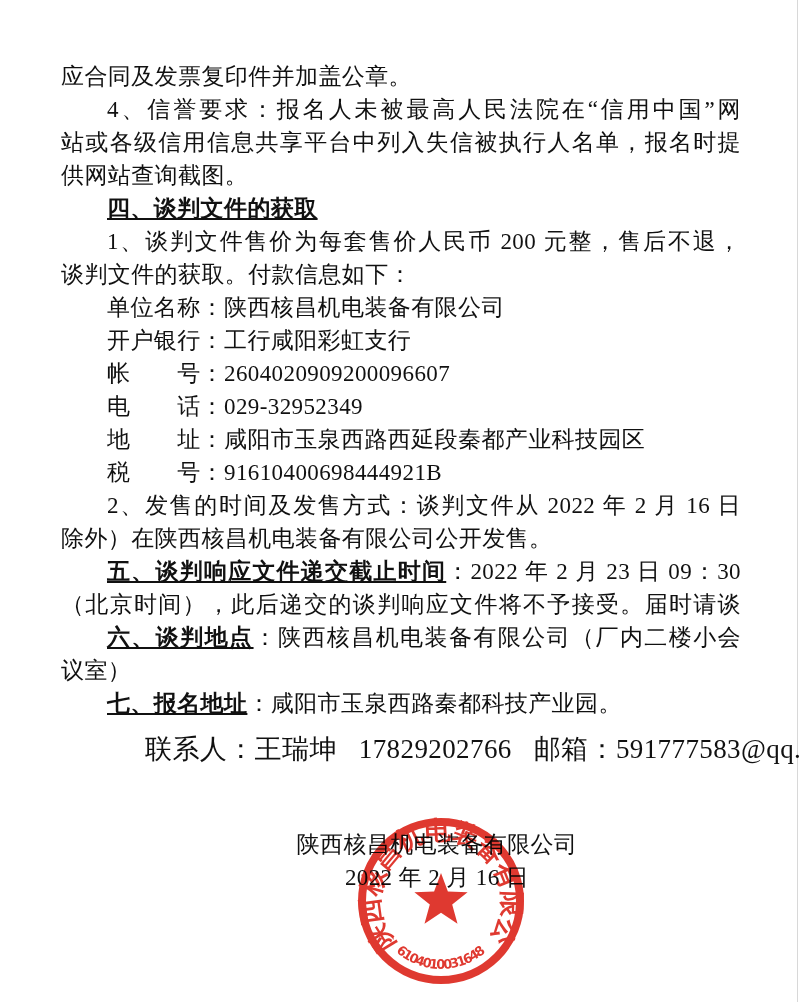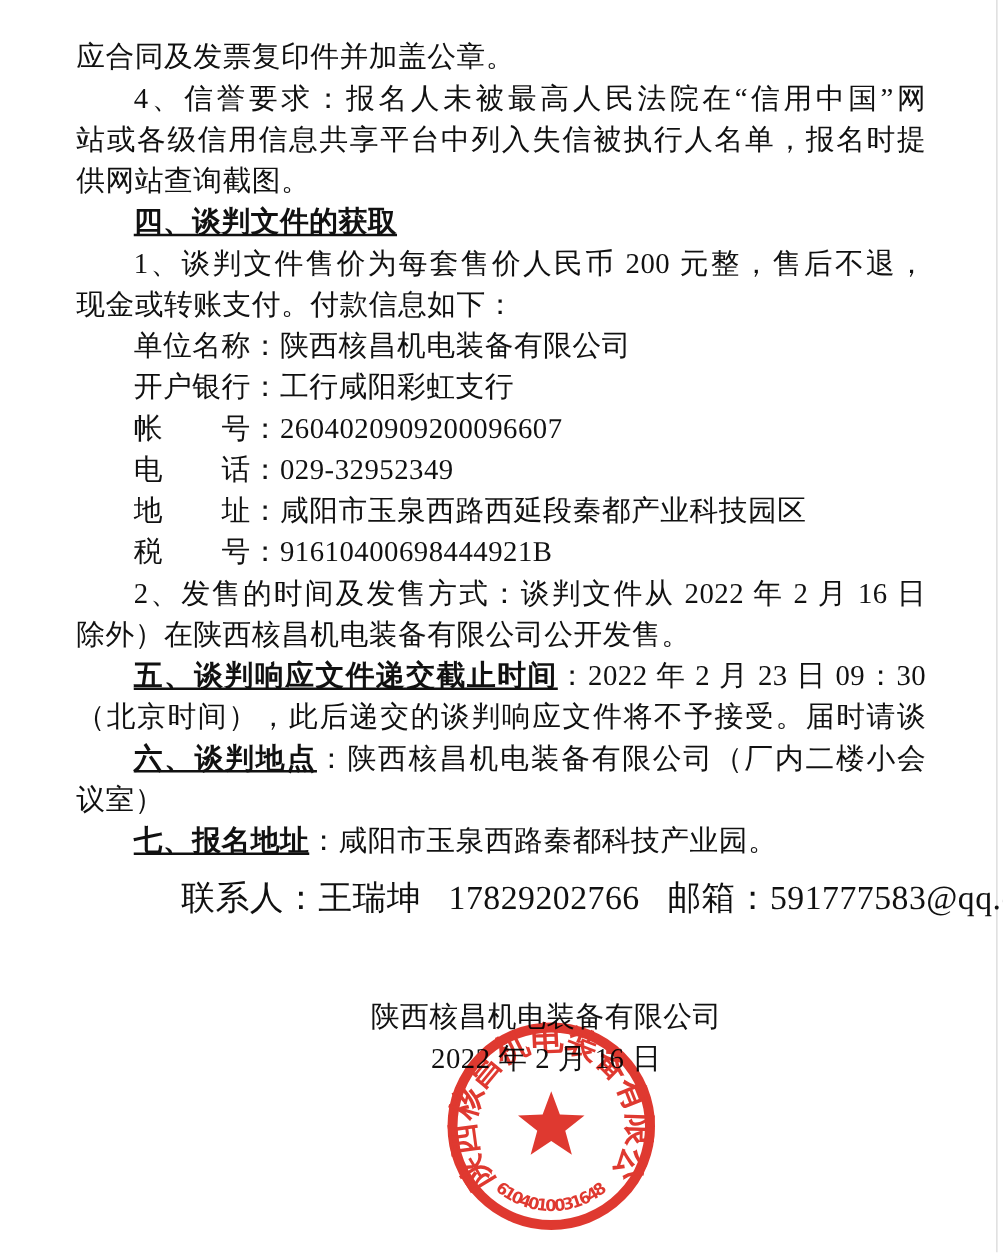--- a/index.html
+++ b/index.html
@@ -12,21 +12,21 @@
     overflow: hidden;
   }
   .page-edge {
     position: absolute;
     top: 0; right: 4px;
     width: 1px; height: 1002px;
     background: #d8d8d8;
   }
   .doc {
     position: absolute;
-    left: 61px; top: 29px;
+    left: 61px; top: 60px;
     width: 680px;
     font-size: 23px;
     line-height: 33px;
     letter-spacing: 0.4px;
   }
   .line { white-space: nowrap; }
   .line.indent { text-indent: 46px; }
   .line.justify {
     white-space: normal;
     text-align: justify;
@@ -68,21 +68,21 @@
 <div class="page-edge"></div>
 
 <div class="doc">
   <div id="lines-container">
       <div class="line"><span>应合同及发票复印件并加盖公章。</span></div>
       <div class="line indent justify"><span>4、信誉要求：报名人未被最高人民法院在“信用中国”网</span></div>
       <div class="line justify"><span>站或各级信用信息共享平台中列入失信被执行人名单，报名时提</span></div>
       <div class="line"><span>供网站查询截图。</span></div>
       <div class="line indent"><span class="bold">四、谈判文件的获取</span></div>
       <div class="line indent justify"><span>1、谈判文件售价为每套售价人民币 200 元整，售后不退，</span></div>
-      <div class="line"><span>现金或转账支付。付款信息如下：</span></div>
+      <div class="line"><span>谈判文件的获取。付款信息如下：</span></div>
       <div class="line indent"><span>单位名称：陕西核昌机电装备有限公司</span></div>
       <div class="line indent"><span>开户银行：工行咸阳彩虹支行</span></div>
       <div class="line indent"><span>帐　　号：2604020909200096607</span></div>
       <div class="line indent"><span>电　　话：029-32952349</span></div>
       <div class="line indent"><span>地　　址：咸阳市玉泉西路西延段秦都产业科技园区</span></div>
       <div class="line indent"><span>税　　号：91610400698444921B</span></div>
       <div class="line indent justify"><span>2、发售的时间及发售方式：谈判文件从 2022 年 2 月 16 日</span></div>
       <div class="line"><span>除外）在陕西核昌机电装备有限公司公开发售。</span></div>
       <div class="line indent justify"><span class="bold">五、谈判响应文件递交截止时间</span><span>：2022 年 2 月 23 日 09：30</span></div>
       <div class="line justify"><span>（北京时间），此后递交的谈判响应文件将不予接受。届时请谈</span></div>

